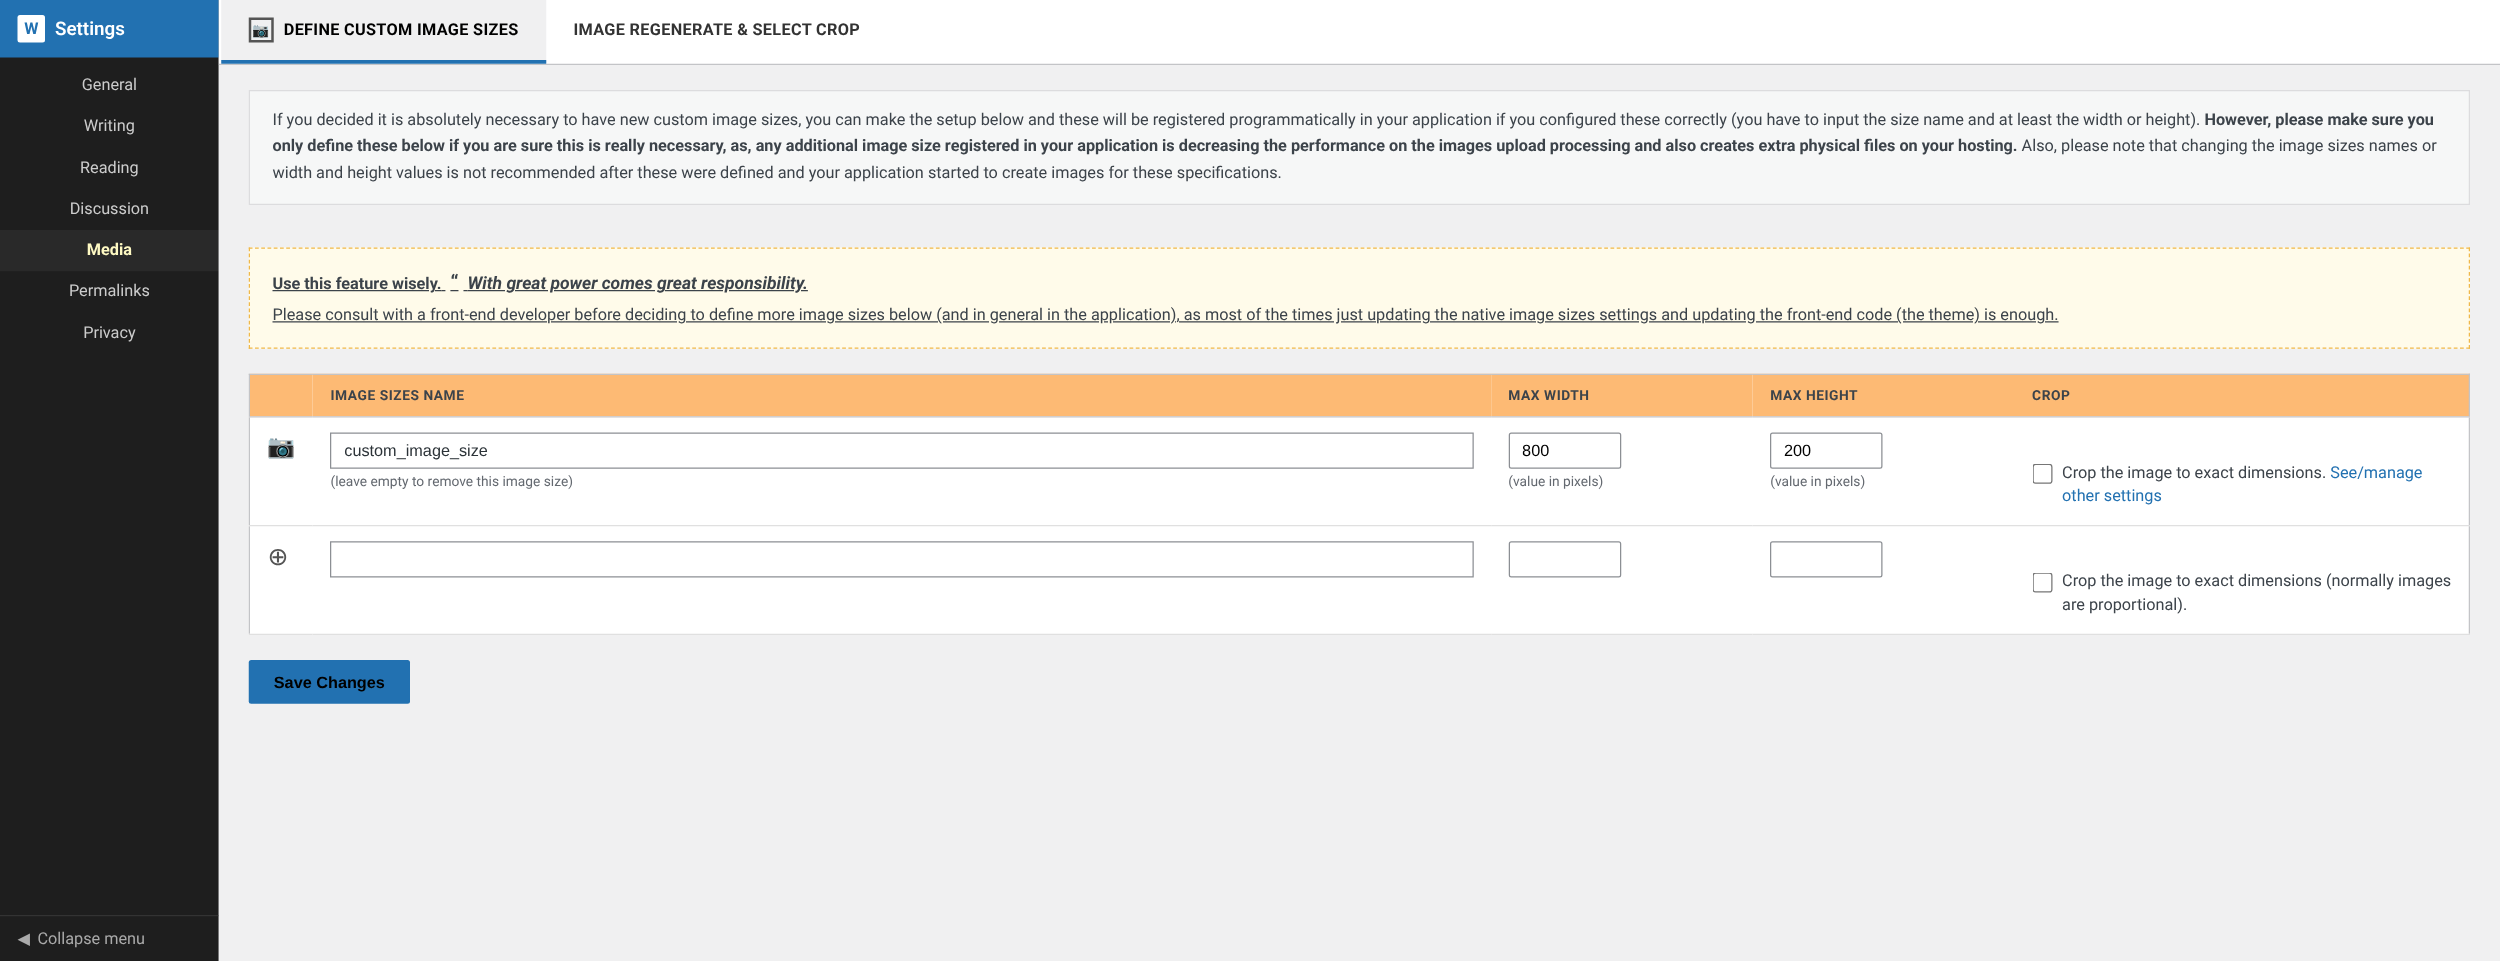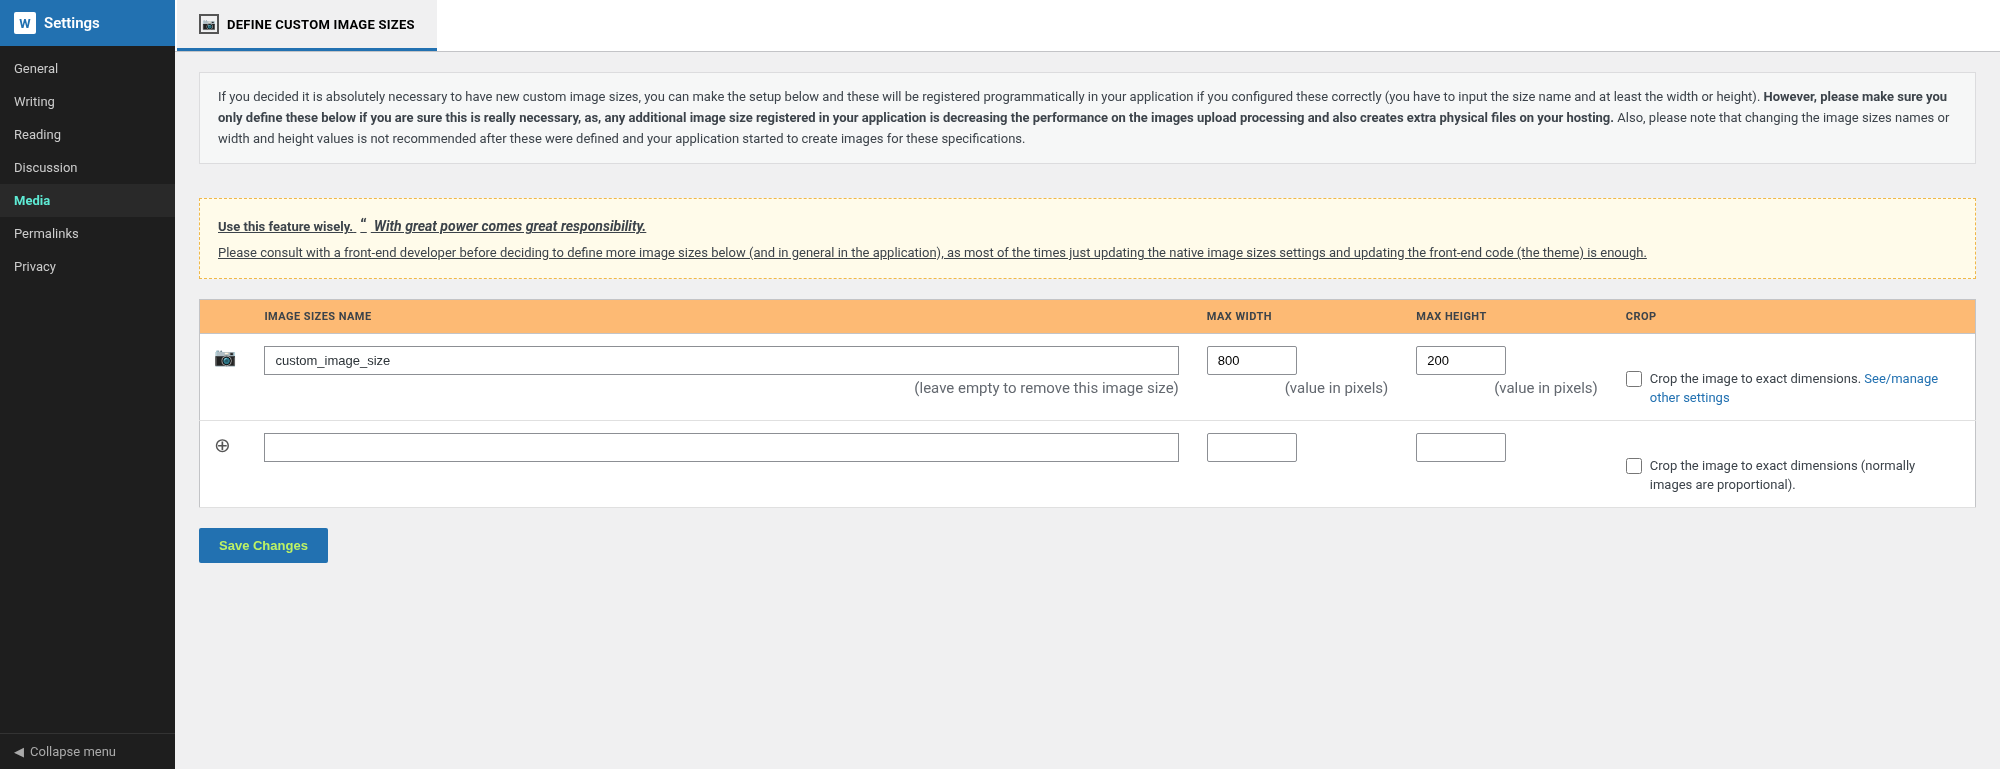--- a/index.html
+++ b/index.html
@@ -39,22 +39,23 @@
     }
     .sidebar-nav {
       flex: 1;
       padding-top: 6px;
     }
     .sidebar-item {
       padding: 9px 14px;
       color: #ccc;
       cursor: pointer;
       font-size: 13px;
-    }
-    .sidebar-item.active { color: #5eead4; font-weight: 700; background: rgba(255,255,255,0.05); }
+      text-align: center;
+    }
+    .sidebar-item.active { color: #fef9c3; font-weight: 700; background: rgba(255,255,255,0.05); }
     .sidebar-footer {
       padding: 10px 14px;
       color: #aaa;
       font-size: 13px;
       display: flex;
       align-items: center;
       gap: 6px;
       cursor: pointer;
       border-top: 1px solid #333;
     }
@@ -173,24 +174,23 @@
 
     .input-name {
       width: 100%;
       padding: 6px 10px;
       border: 1px solid #8c8f94;
       font-size: 13px;
       border-radius: 0;
       color: #2c3338;
     }
     .input-hint {
-      font-size: 15px;
+      font-size: 11px;
       color: #646970;
       margin-top: 4px;
-      text-align: right;
     }
     .input-num {
       width: 90px;
       padding: 6px 10px;
       border: 1px solid #8c8f94;
       font-size: 13px;
       border-radius: 2px;
     }
 
     .crop-cell {
@@ -209,21 +209,21 @@
       flex-shrink: 0;
       cursor: pointer;
     }
     .crop-text { line-height: 1.5; }
     .crop-link { color: #2271b1; text-decoration: none; }
 
     
     #save-btn {
       margin-top: 20px;
       background: #2271b1;
-      color: #bef264;
+      color: #000000;
       border: none;
       padding: 10px 20px;
       font-size: 13px;
       font-weight: 600;
       border-radius: 2px;
       cursor: pointer;
     }
 
     .add-icon {
       font-size: 20px;
@@ -258,20 +258,23 @@
   </div>
 </div>
 
 <div id="main">
 
   <div id="tabs">
     <div class="tab active">
       <div class="tab-icon">📷</div>
       <span>DEFINE CUSTOM IMAGE SIZES</span>
     </div>
+    <div class="tab">
+      <span>IMAGE REGENERATE &amp; SELECT CROP</span>
+    </div>
   </div>
 
   <div id="content">
 
     
     <div class="info-box">
       <span>If you decided it is absolutely necessary to have new custom image sizes, you can make the setup below and these will be registered programmatically in your application if you configured these correctly (you have to input the size name and at least the width or height).</span>
       <strong>However, please make sure you only define these below if you are sure this is really necessary, as, any additional image size registered in your application is decreasing the performance on the images upload processing and also creates extra physical files on your hosting.</strong>
       <span> Also, please note that changing the image sizes names or width and height values is not recommended after these were defined and your application started to create images for these specifications.</span>
     </div>

